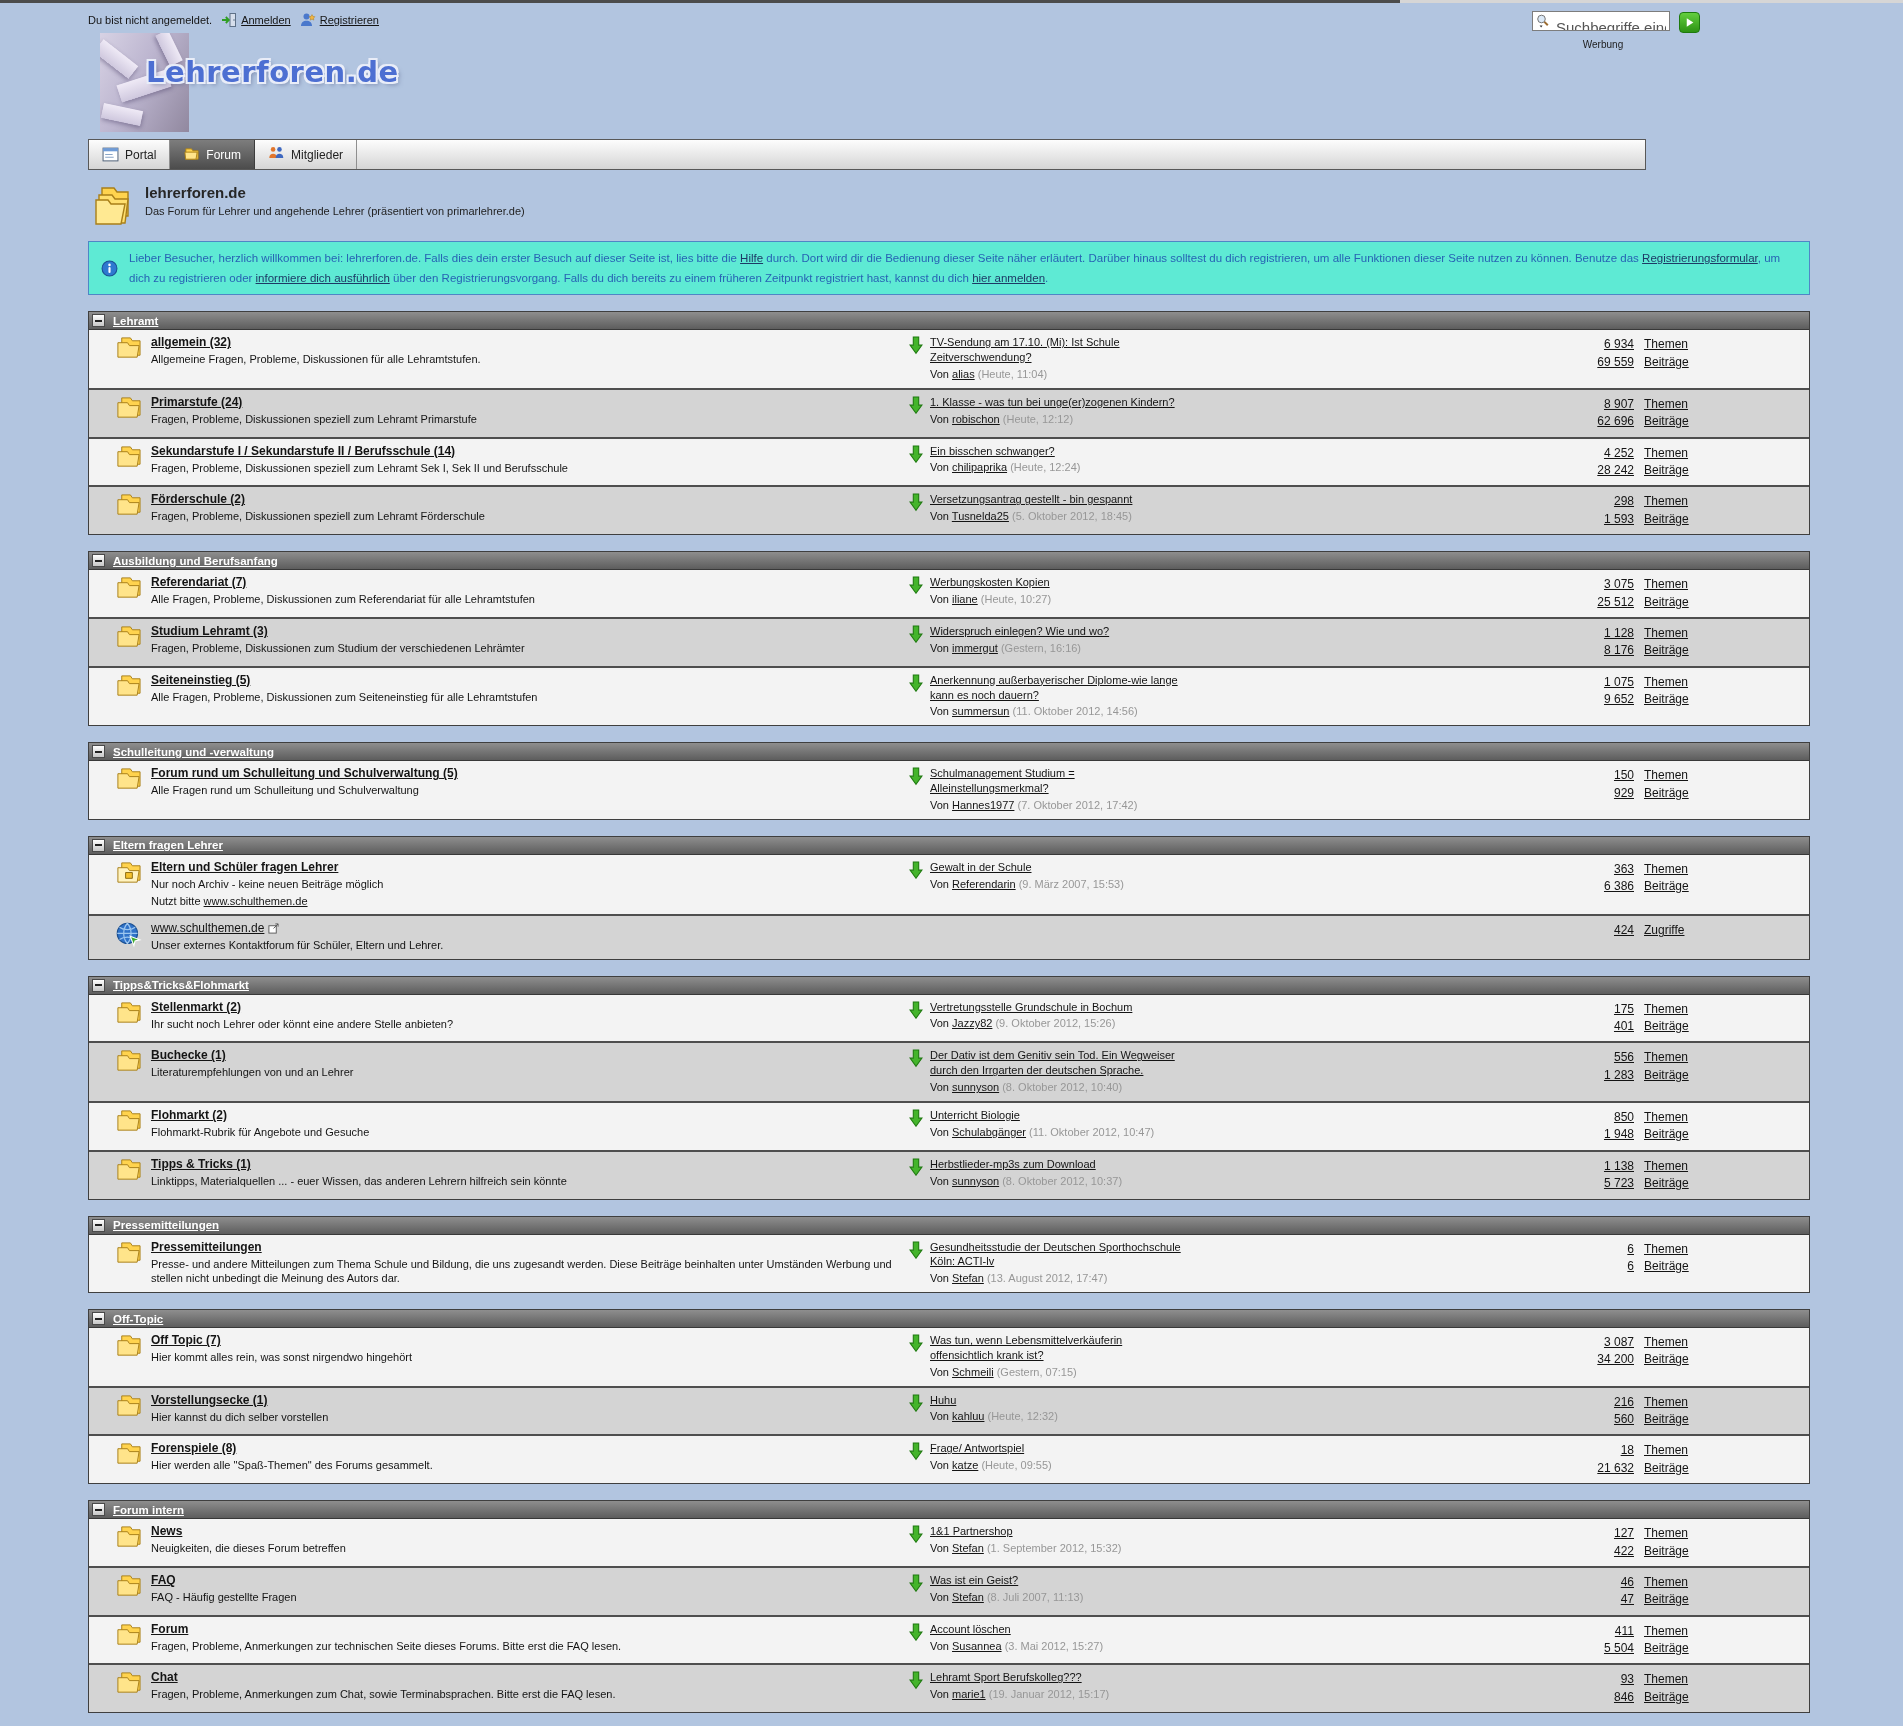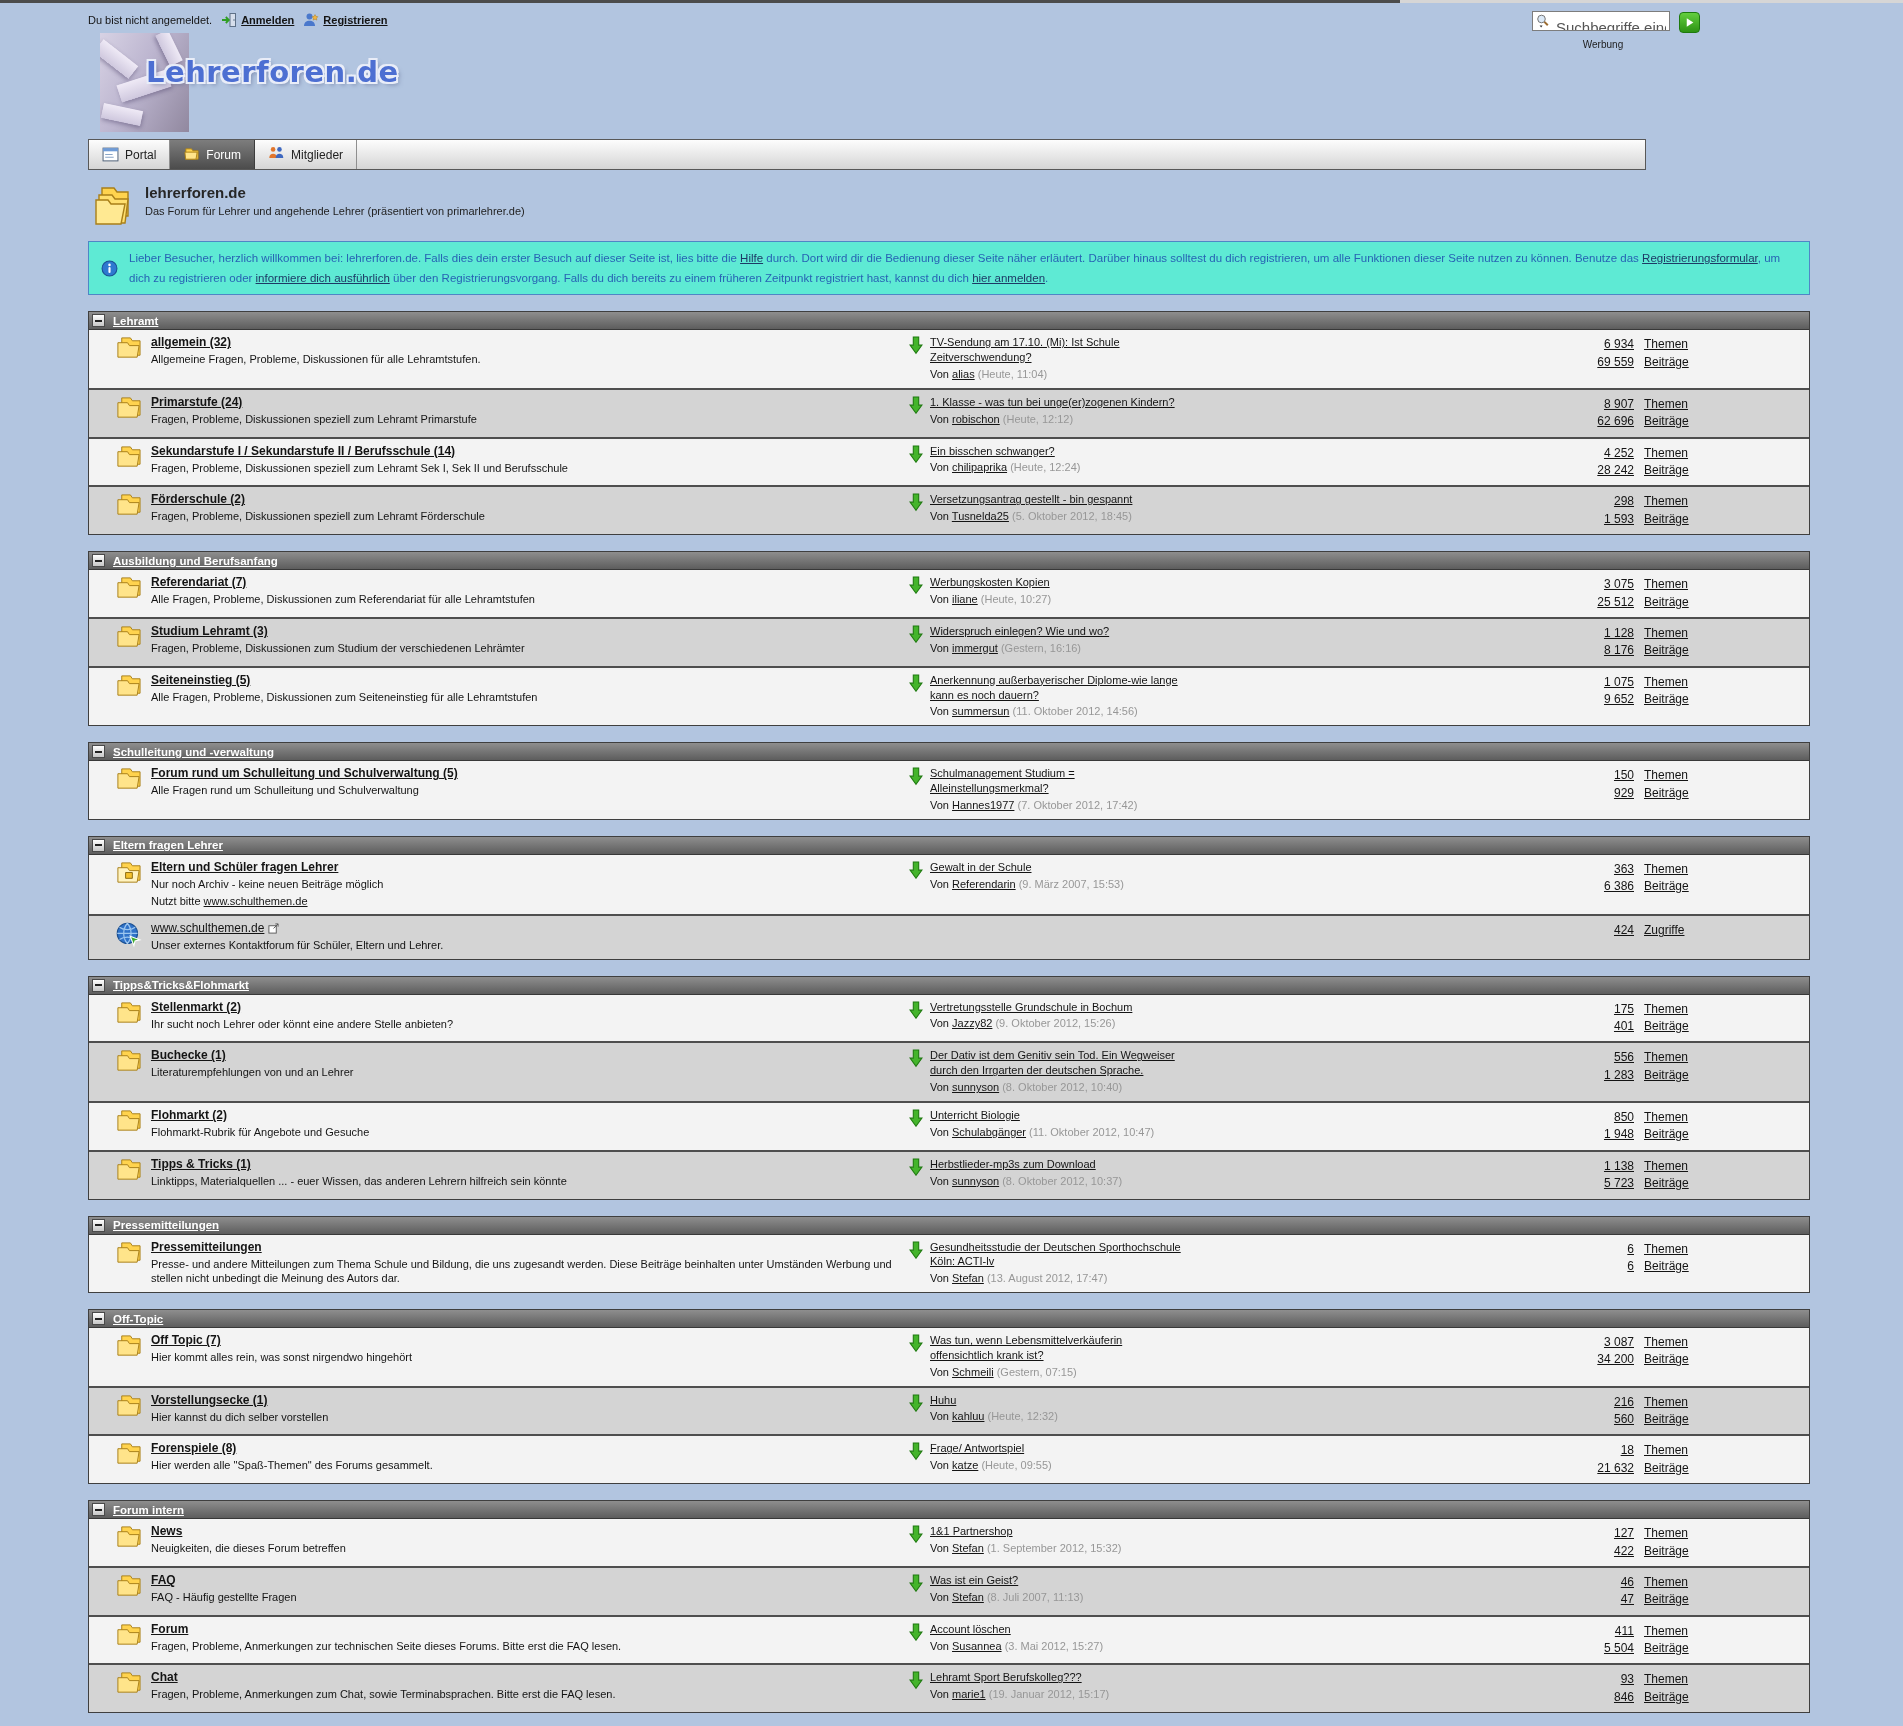--- a/index.html
+++ b/index.html
@@ -9,21 +9,21 @@
     background:#b2c5e0; color:#141414;
     font-family:"Liberation Sans", sans-serif; font-size:11px;
   }
   a { color:inherit; text-decoration:underline; cursor:pointer; }
   svg { display:block; }
 
   .topstrip { height:3px; background:linear-gradient(to right,#4c4c4c 0,#4c4c4c 1400px,#d6d6d6 1400px); }
 
   
   .topbar { position:absolute; top:12px; left:88px; display:flex; align-items:center; gap:9px; font-size:11px;justify-content:space-between; }
-  .topbar .ilink { display:flex; align-items:center; gap:4px;font-weight:bold; }
+  .topbar .ilink { display:flex; align-items:center; gap:4px; }
   .icon16 { width:16px; height:16px; flex:none; }
 
   .searchbar { position:absolute; top:11px; left:1532px; display:flex; align-items:center; gap:9px; }
   .sfield { position:relative; }
   .sfield input { width:138px; height:20px; border:1px solid #7d7d7d; background:#fff; padding:12px 3px 0 23px; font-family:inherit; font-size:15px; color:#333; }
   .sfield input::placeholder { color:#555; opacity:1; }
   .sfield .mag { position:absolute; left:3px; top:2px; }
   .gobtn { width:21px; height:21px; border:1px solid #1d7a0e; border-radius:4px; background:linear-gradient(#63ce3e,#2d9314); display:flex; align-items:center; justify-content:center; }
   .adtop { position:absolute; top:39px; left:1538px; width:130px; text-align:center; font-size:10px; color:#1d1d1d; }
 

